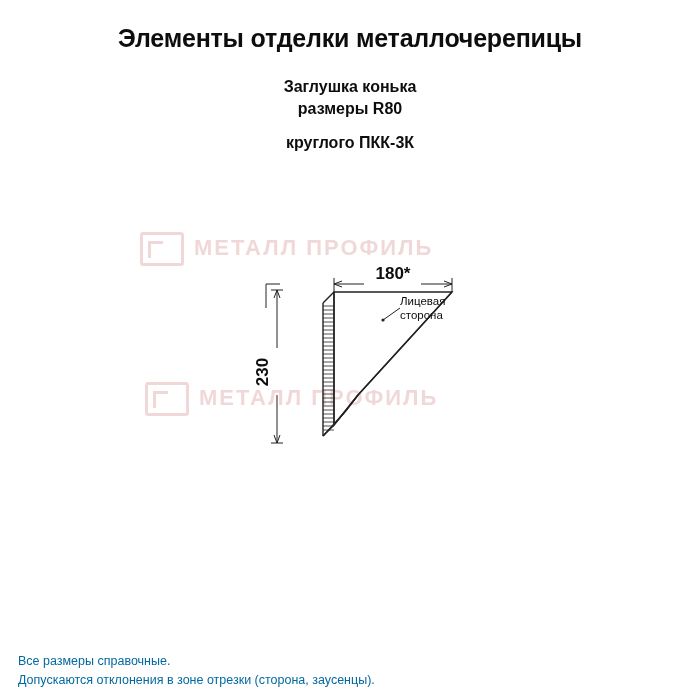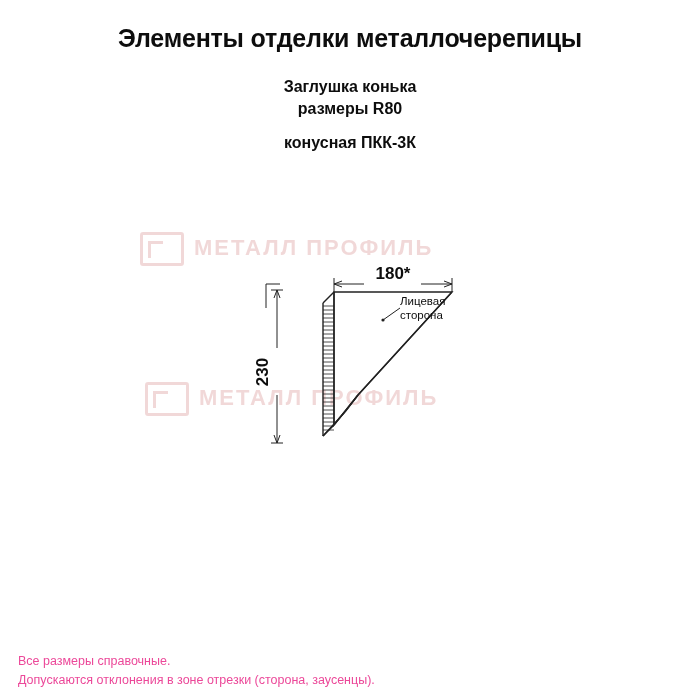--- a/index.html
+++ b/index.html
@@ -90,21 +90,21 @@
     border-bottom: none;
   }
   .wm1 { left: 140px; top: 232px; transform: scale(1.0); }
   .wm2 { left: 145px; top: 382px; }
   .notes {
     position: absolute;
     left: 18px;
     bottom: 10px;
     font-size: 12.5px;
     line-height: 19px;
-    color: #ec4899;
+    color: #0369a1;
   }
   .dim-label {
     font-family: "Liberation Sans", sans-serif;
     font-size: 17px;
     font-weight: bold;
     fill: #0d0d0d;
   }
   .face-label {
     font-family: "Liberation Sans", sans-serif;
     font-size: 11.5px;
@@ -121,21 +121,21 @@
       <span class="wm-logo"></span><span>МЕТАЛЛ ПРОФИЛЬ</span>
     </div>
     <div class="wm wm2">
       <span class="wm-logo"></span><span>МЕТАЛЛ ПРОФИЛЬ</span>
     </div>
   </div>
 
   <div class="title">Элементы отделки металлочерепицы</div>
   <div class="subtitle sub1">Заглушка конька</div>
   <div class="subtitle sub2">размеры R80</div>
-  <div class="subtitle sub3">конусная   ПКК-3К</div>
+  <div class="subtitle sub3">круглого   ПКК-3К</div>
 
   <div class="drawing-area">
     <svg width="700" height="340" viewBox="0 0 700 340">
 
       <g>
         <line x1="334" y1="104" x2="364" y2="104" stroke="#222" stroke-width="1"></line>
         <line x1="421" y1="104" x2="452" y2="104" stroke="#222" stroke-width="1"></line>
         <line x1="334" y1="98" x2="334" y2="112" stroke="#222" stroke-width="1"></line>
         <line x1="452" y1="98" x2="452" y2="112" stroke="#222" stroke-width="1"></line>
         <line x1="334" y1="104" x2="342" y2="101" stroke="#222" stroke-width="1"></line>

